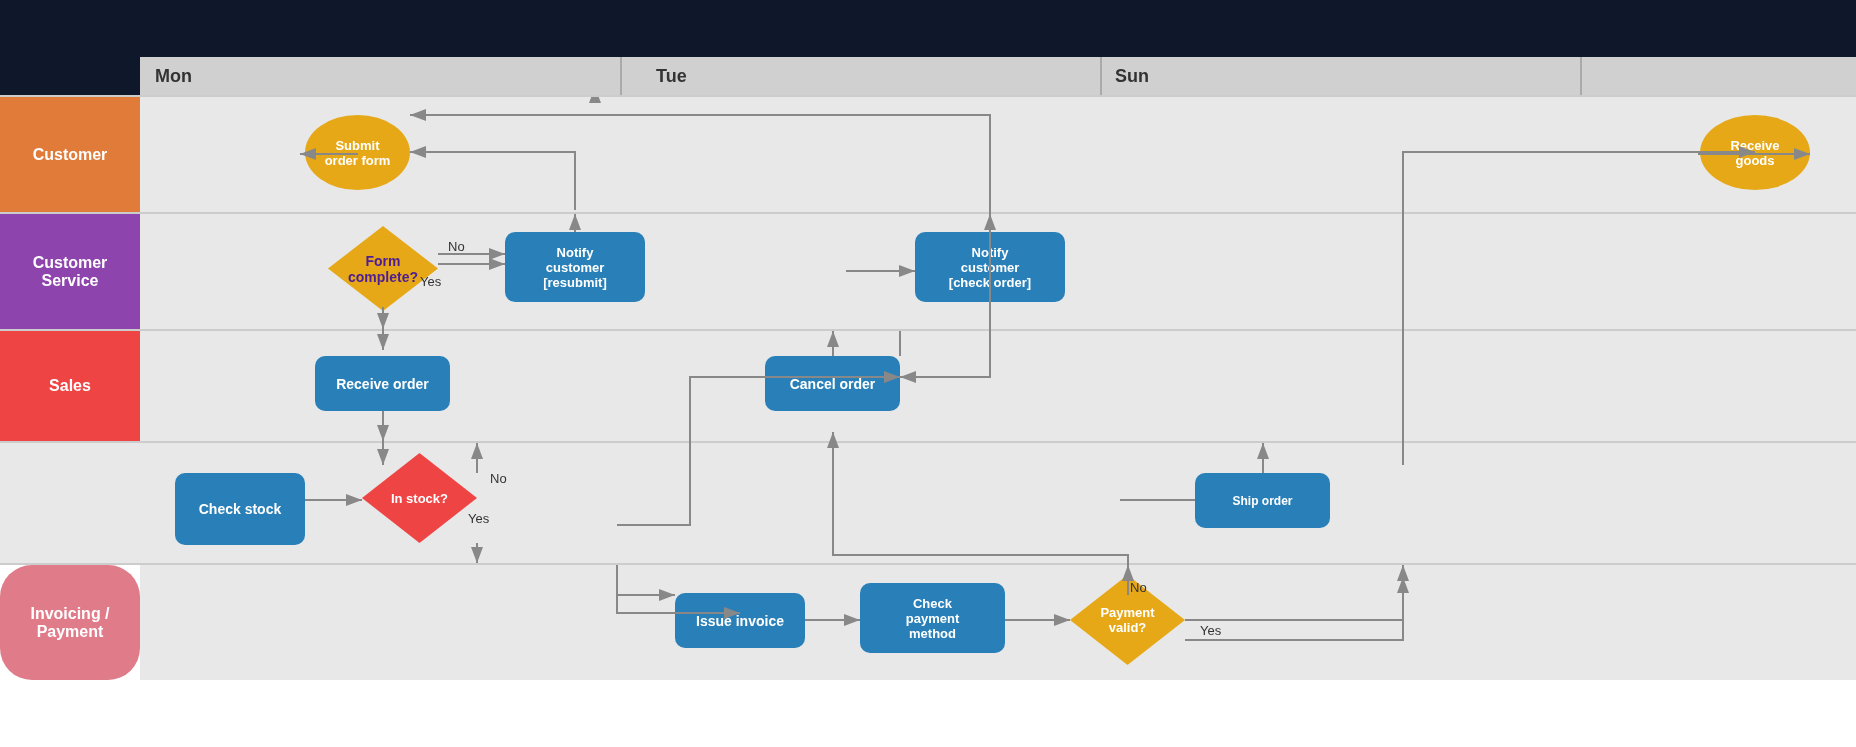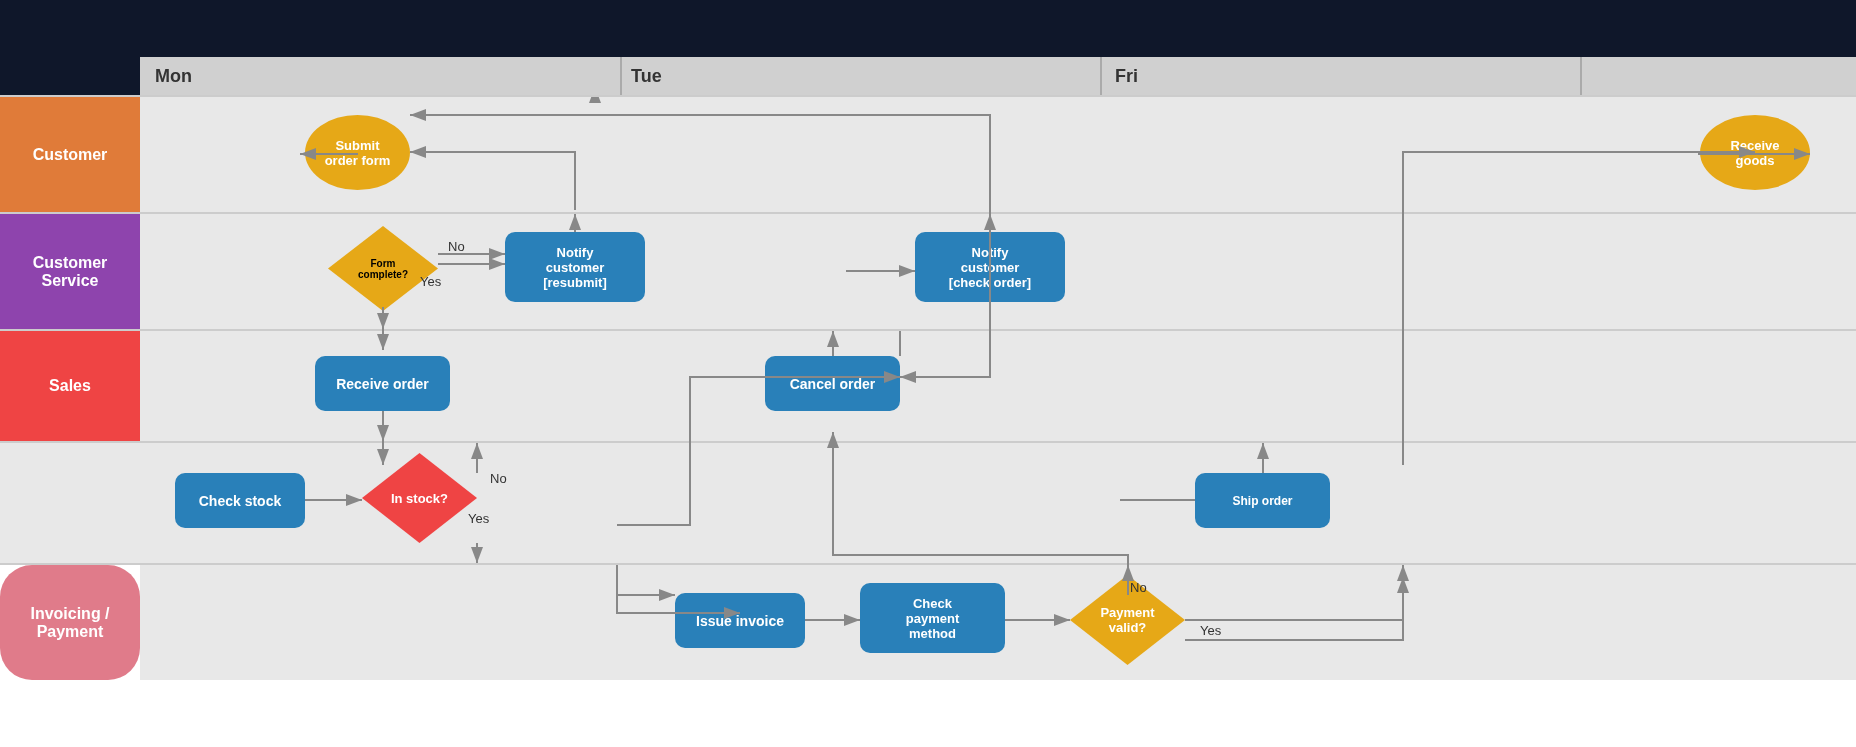--- a/index.html
+++ b/index.html
@@ -106,23 +106,23 @@
 </head>
 <body>
 
 <div class="diagram-container">
 
   <div class="timeline-header" style="height:95px; position:relative; background:#0f172a;">
     <div style="position:absolute; left:140px; right:0; bottom:0; height:38px; background:#d0d0d0; display:flex; align-items:center;">
 
       <span class="timeline-day" style="left:15px;">Mon</span>
       <div class="timeline-divider" style="left:480px;"></div>
-      <span class="timeline-day" style="left:491px;">Tue</span>
+      <span class="timeline-day" style="left:516px;">Tue</span>
       <div class="timeline-divider" style="left:960px;"></div>
-      <span class="timeline-day" style="left:975px;">Fri</span>
+      <span class="timeline-day" style="left:975px;">Sun</span>
       <div class="timeline-divider" style="left:1440px;"></div>
     </div>
 
   </div>
 
   <div class="swimlane lane-customer" style="min-height:115px;">
     <div class="lane-label">
       <span>Customer</span>
     </div>
     <div class="lane-content" style="position:relative; min-height:115px;">
@@ -155,21 +155,21 @@
   </div>
 
   <div class="swimlane lane-customer-service" style="min-height:115px;">
     <div class="lane-label">
       <span style="white-space:pre-line;">Customer
 Service</span>
     </div>
     <div class="lane-content" style="position:relative; min-height:115px;">
 
       <div style="position:absolute; left:188px; top:12px; width:110px; height:85px; background:#e6a817; clip-path:polygon(50% 0%,100% 50%,50% 100%,0% 50%); display:flex; align-items:center; justify-content:center; text-align:center;">
-        <span style="font-size:10px; font-weight:bold; color:#000000; white-space:pre-line; transform:none;">Form
+        <span style="font-size:14px; font-weight:bold; color:#4c1d95; white-space:pre-line; transform:none;">Form
 complete?</span>
       </div>
 
       <div class="node node-rounded" style="left:365px; top:18px; width:140px; height:70px;">
         <span style="white-space:pre-line; font-size:13px;">Notify
 customer
 [resubmit]</span>
       </div>
 
       <div class="node node-rounded" style="left:775px; top:18px; width:150px; height:70px;">
@@ -228,21 +228,21 @@
         <line x1="693" y1="25" x2="693" y2="0" stroke="#888" stroke-width="2" marker-end="url(#arr2)"></line>
 
         <line x1="760" y1="25" x2="760" y2="0" stroke="#888" stroke-width="2"></line>
       </svg>
     </div>
   </div>
 
   <div class="swimlane lane-warehouse" style="min-height:120px;">
     <div class="lane-content" style="position:relative; min-height:120px;">
 
-      <div class="node node-rounded" style="left:175px; top:30px; width:130px; height:55px;">
+      <div class="node node-rounded" style="left:175px; top:30px; width:130px; height:72px;">
         <span style="font-size:14px;">Check stock</span>
       </div>
 
       <div style="position:absolute; left:362px; top:10px; width:115px; height:90px; background:#ef4444; clip-path:polygon(50% 0%,100% 50%,50% 100%,0% 50%); display:flex; align-items:center; justify-content:center; text-align:center;">
         <span style="font-size:13px; font-weight:bold; color:#fff;">In stock?</span>
       </div>
 
       <div class="node node-rounded" style="left:1195px; top:30px; width:135px; height:55px;">
         <span style="font-size:12px;">Ship order</span>
       </div>

